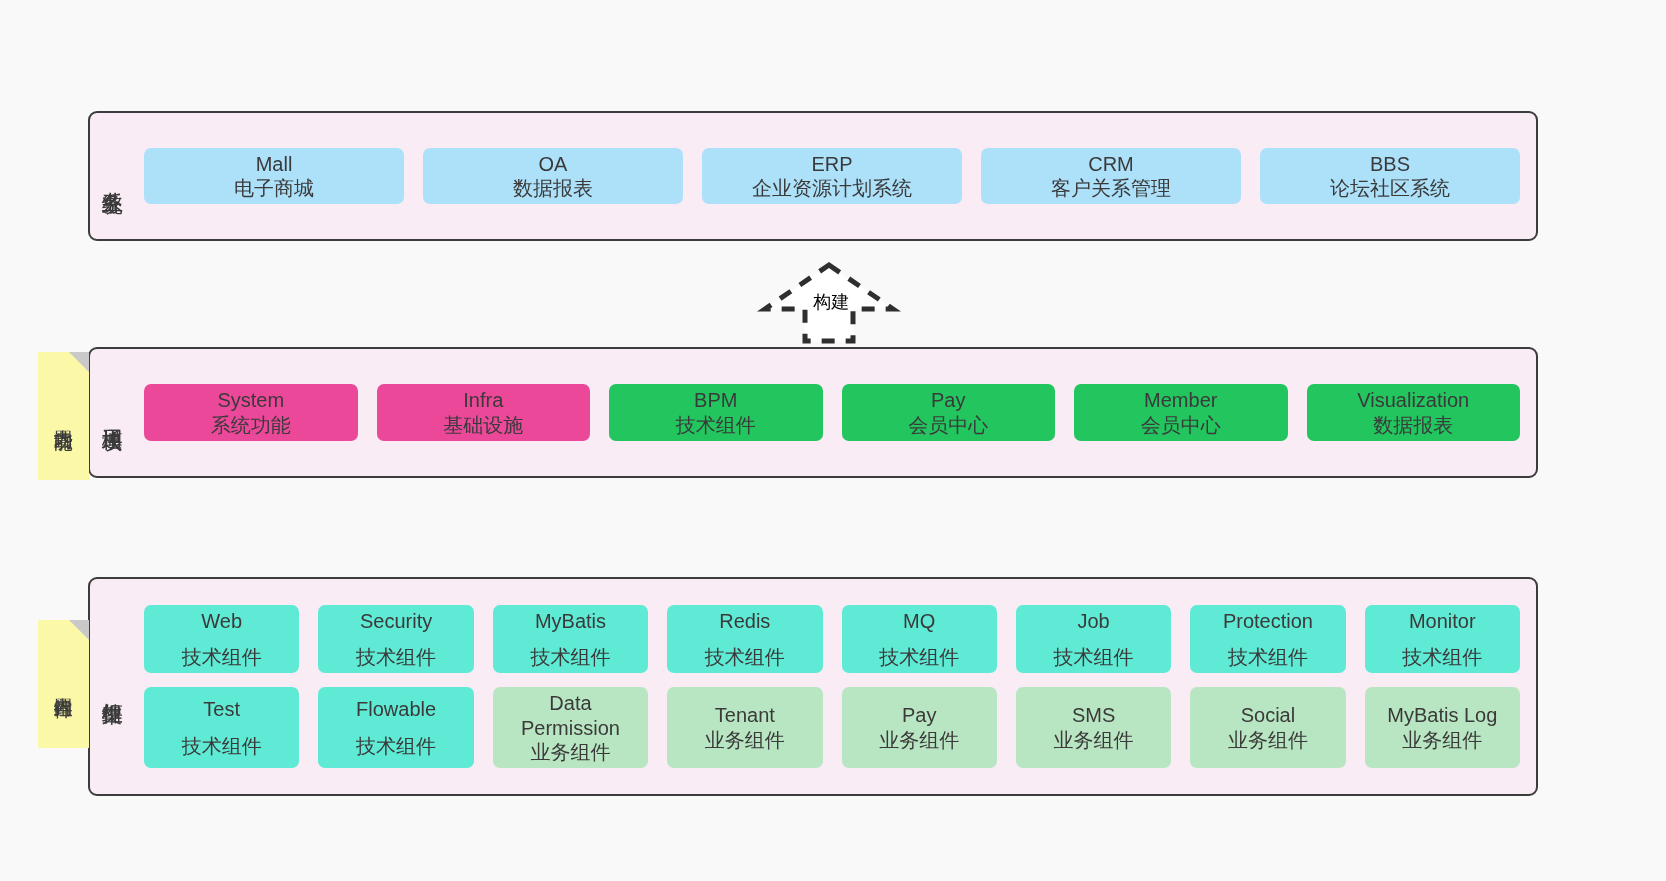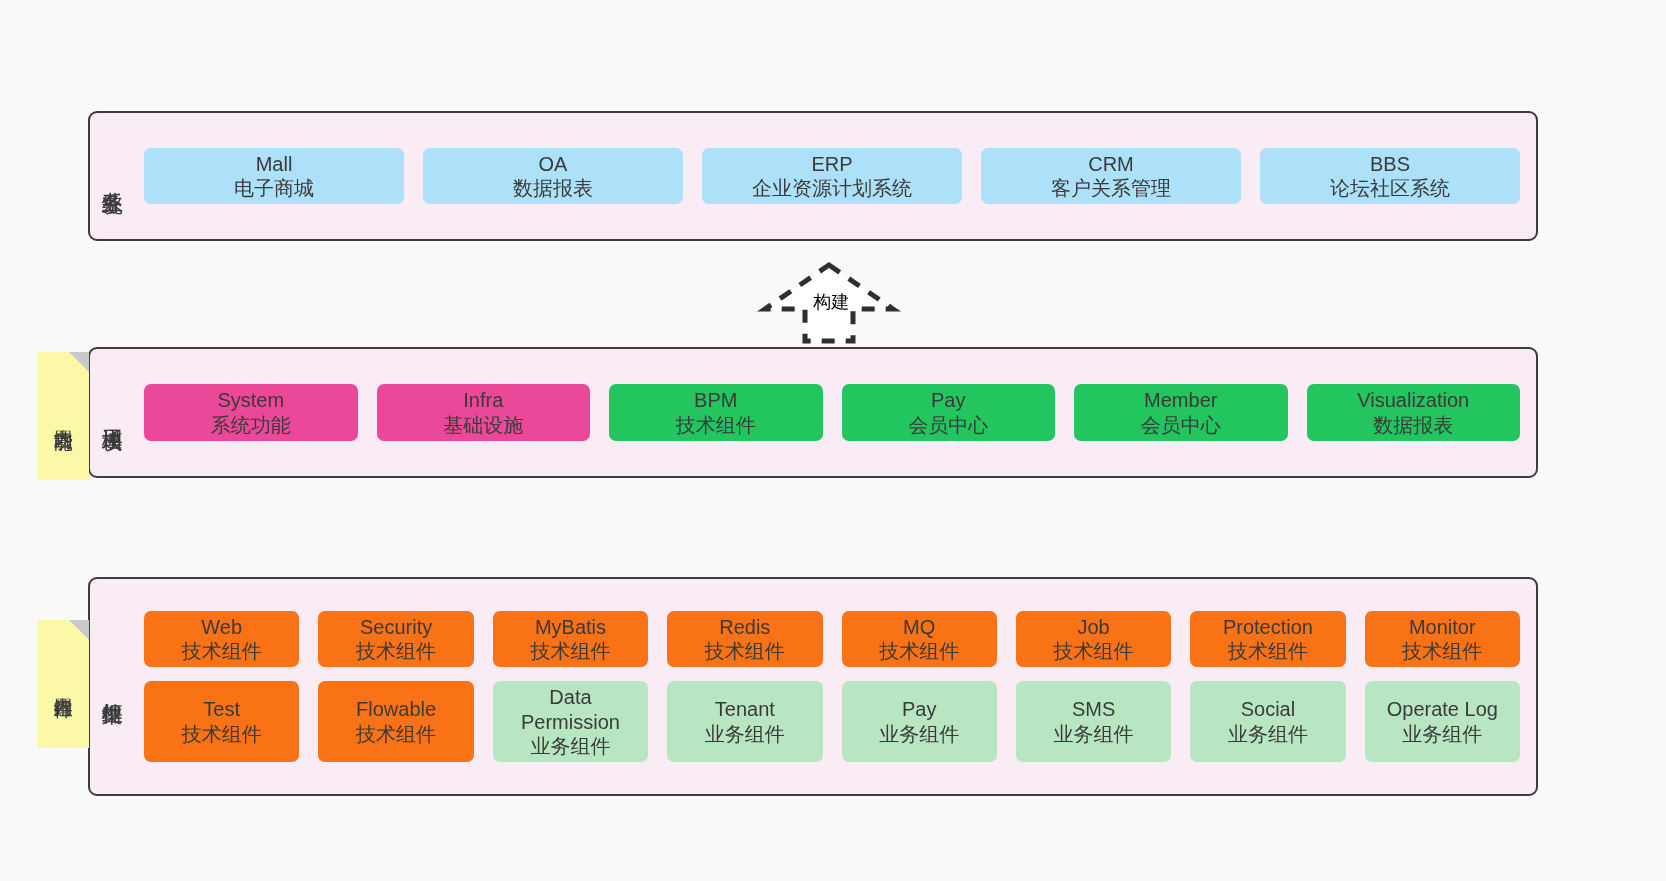--- a/index.html
+++ b/index.html
@@ -63,21 +63,21 @@
     box-sizing:border-box;
     padding:4px 16px;
   }
   .cell .en{font-size:20px;}
   .cell .cn{font-size:20px;}
 
   
   .c-blue      {background:#ade1fa;}
   .c-red       {background:#ec4899;}
   .c-pink      {background:#22c55e;}
-  .c-green     {background:#f97316;}
+  .c-green     {background:#5eead4;gap:12px;}
   .c-greenlight{background:#b9e6c2;}
 
   
   .note{
     position:absolute;
     background:#fbf8a8;
     box-sizing:border-box;
     display:flex;
     align-items:center;
     justify-content:center;
@@ -256,21 +256,21 @@
         </div>
         <div class="cell c-greenlight">
           <span class="en">SMS</span>
           <span class="cn">业务组件</span>
         </div>
         <div class="cell c-greenlight">
           <span class="en">Social</span>
           <span class="cn">业务组件</span>
         </div>
         <div class="cell c-greenlight">
-          <span class="en">Operate Log</span>
+          <span class="en">MyBatis Log</span>
           <span class="cn">业务组件</span>
         </div>
       </div>
 
     </div>
   </div>
 
 </div>
 
 </body></html>

